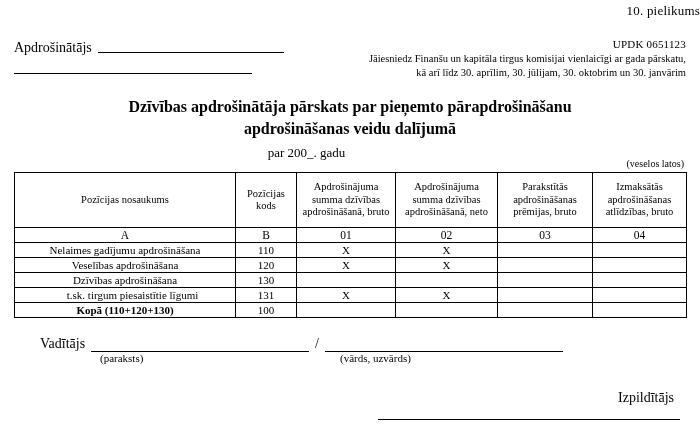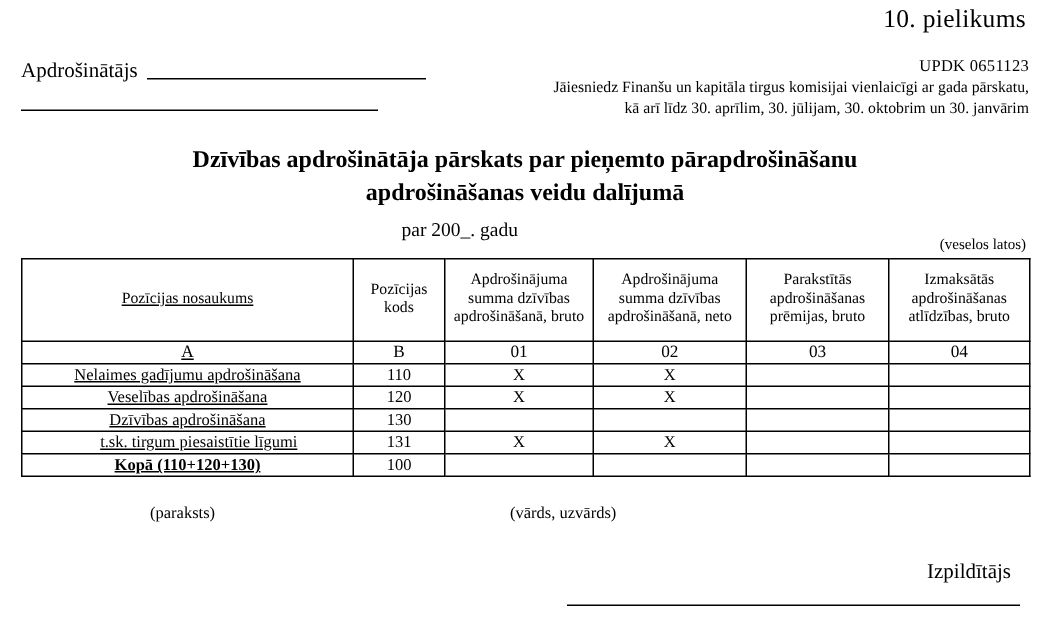--- a/index.html
+++ b/index.html
@@ -13,22 +13,22 @@
     position: relative;
     font-family: "Liberation Serif", "DejaVu Serif", serif;
     color: #000000;
     overflow: hidden;
   }
 
   
   .annex-label {
     position: absolute;
     top: 3px;
-    right: 16px;
-    font-size: 17px;
+    right: 0;
+    font-size: 13px;
     letter-spacing: .2px;
   }
 
   .insurer-block {
     position: absolute;
     left: 14px;
     top: 40px;
     width: 270px;
   }
   .insurer-row {
@@ -127,21 +127,21 @@
     text-align: left;
     padding-left: 6px;
     font-size: 11px;
   }
   td.name-cell.indent {
     padding-left: 18px;
   }
   td.name-cell.total {
     font-weight: bold;
   }
-  .outer-left  { border-left-width: 2px; text-decoration: underline; }
+  .outer-left  { border-left-width: 2px; }
   .outer-right { border-right-width: 2px; }
   .outer-top   { border-top-width: 2px; }
   .outer-bot   { border-bottom-width: 2px; }
 
   
   .sig-area {
     position: absolute;
     left: 40px;
     top: 336px;
     width: 640px;
@@ -273,20 +273,26 @@
       <td class="outer-bot"></td>
       <td class="outer-bot"></td>
       <td class="outer-bot"></td>
       <td class="outer-right outer-bot"></td>
     </tr>
   </tbody>
 </table>
 
 <div class="sig-area">
 
+  <div class="sig-row">
+    <span class="sig-label">Vadītājs</span>
+    <span class="sig-line a"></span>
+    <span class="slash">/</span>
+    <span class="sig-line b"></span>
+  </div>
   <div class="caption-row">
     <span class="caption cap-paraksts">(paraksts)</span>
     <span class="caption cap-vards">(vārds, uzvārds)</span>
   </div>
 
   <div class="sig-row second">
     <span class="sig-label">Izpildītājs</span>
     <span class="sig-line c"></span>
   </div>
 

